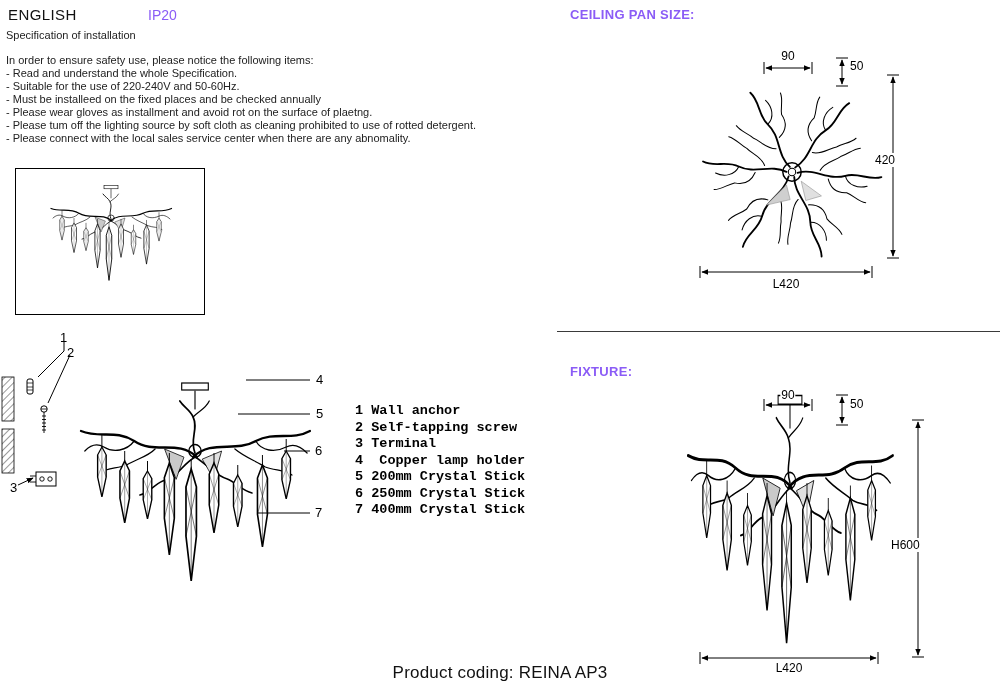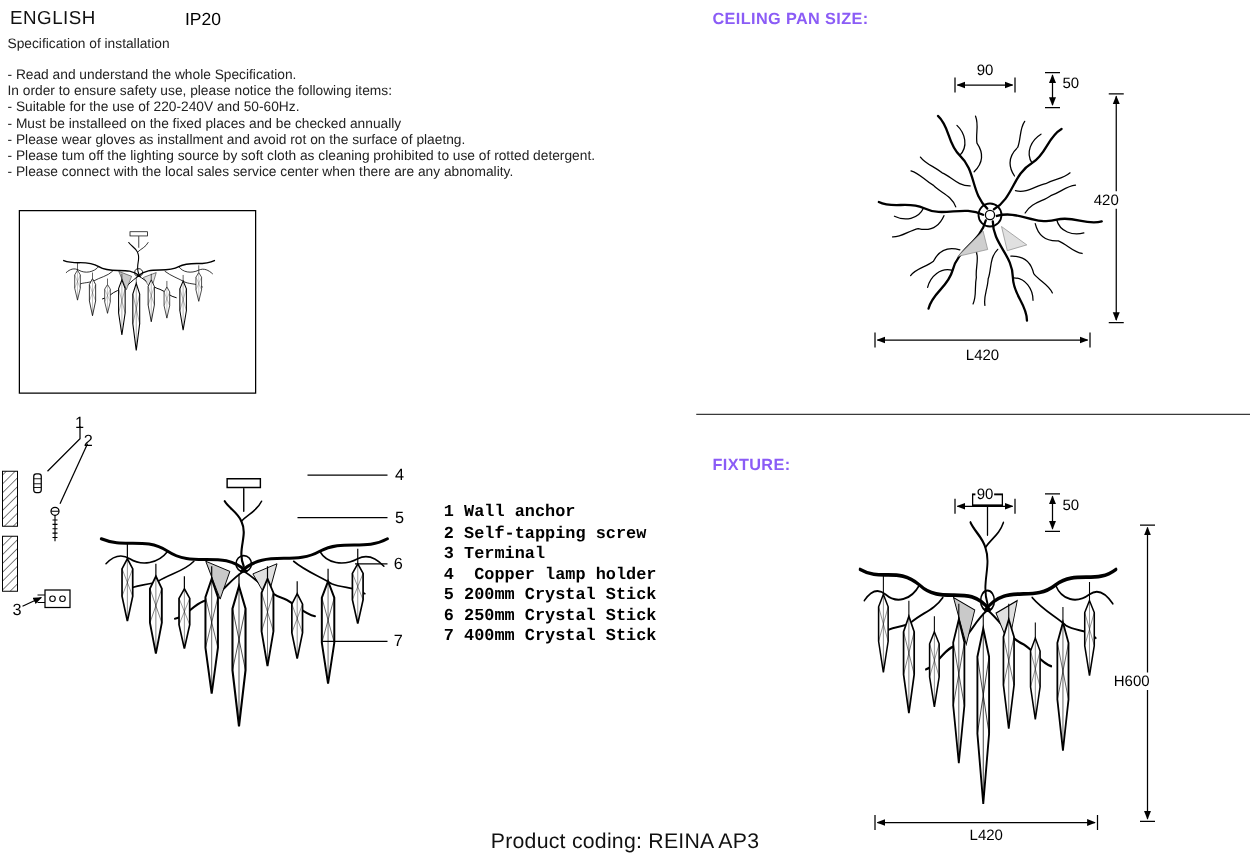--- a/index.html
+++ b/index.html
@@ -2,21 +2,21 @@
 <html><head>
 <meta charset="utf-8">
 <style>
   * { margin:0; padding:0; box-sizing:border-box; }
   html,body { background:#fff; }
   body { font-family:"Liberation Sans", sans-serif; color:#1a1a1a; }
   .sheet { position:relative; width:1000px; height:690px; background:#ffffff; overflow:hidden; }
   .abs { position:absolute; }
 
   .lang-title { font-size:15px; letter-spacing:.4px; color:#111; }
-  .ip-rating  { font-size:14px; color:#000000; }
+  .ip-rating  { font-size:14px; color:#8b5cf6; }
 
   .spec-block { font-size:11px; line-height:13px; color:#222; width:540px; }
   .spec-title { margin-bottom:12px; }
   .spec-line  { white-space:pre; }
 
   .preview-box { border:1px solid #000; background:#fff; }
 
   .section-title { font-size:13px; font-weight:bold; letter-spacing:.3px; color:#8b5cf6; }
 
   .parts-list { font-family:Liberation Mono, monospace; font-weight:bold; font-size:13.5px; line-height:16.5px; color:#000; }
@@ -104,22 +104,22 @@
   </defs>
 </svg>
 
 <div class="sheet">
 
   <span class="abs lang-title" style="left:8px;top:6px">ENGLISH</span>
   <span class="abs ip-rating" style="left:148px;top:7px">IP20</span>
 
   <div class="abs spec-block" style="left:6px;top:29px">
     <div class="spec-title">Specification of installation</div>
+    <div class="spec-line">In order to ensure safety use, please notice the following items:</div>
     <div class="spec-line">- Read and understand the whole Specification.</div>
-    <div class="spec-line">In order to ensure safety use, please notice the following items:</div>
     <div class="spec-line">- Suitable for the use of 220-240V and 50-60Hz.</div>
     <div class="spec-line">- Must be installeed on the fixed places and be checked annually</div>
     <div class="spec-line">- Please wear gloves as installment and avoid rot on the surface of plaetng.</div>
     <div class="spec-line">- Please tum off the lighting source by soft cloth as cleaning prohibited to use of rotted detergent.</div>
     <div class="spec-line">- Please connect with the local sales service center when there are any abnomality.</div>
   </div>
 
   <div class="abs preview-box" style="left:15px;top:168px;width:190px;height:147px">
     <svg width="188" height="145">
       <use href="#fixture-front" transform="translate(95,50) scale(0.5,0.48)"></use>

